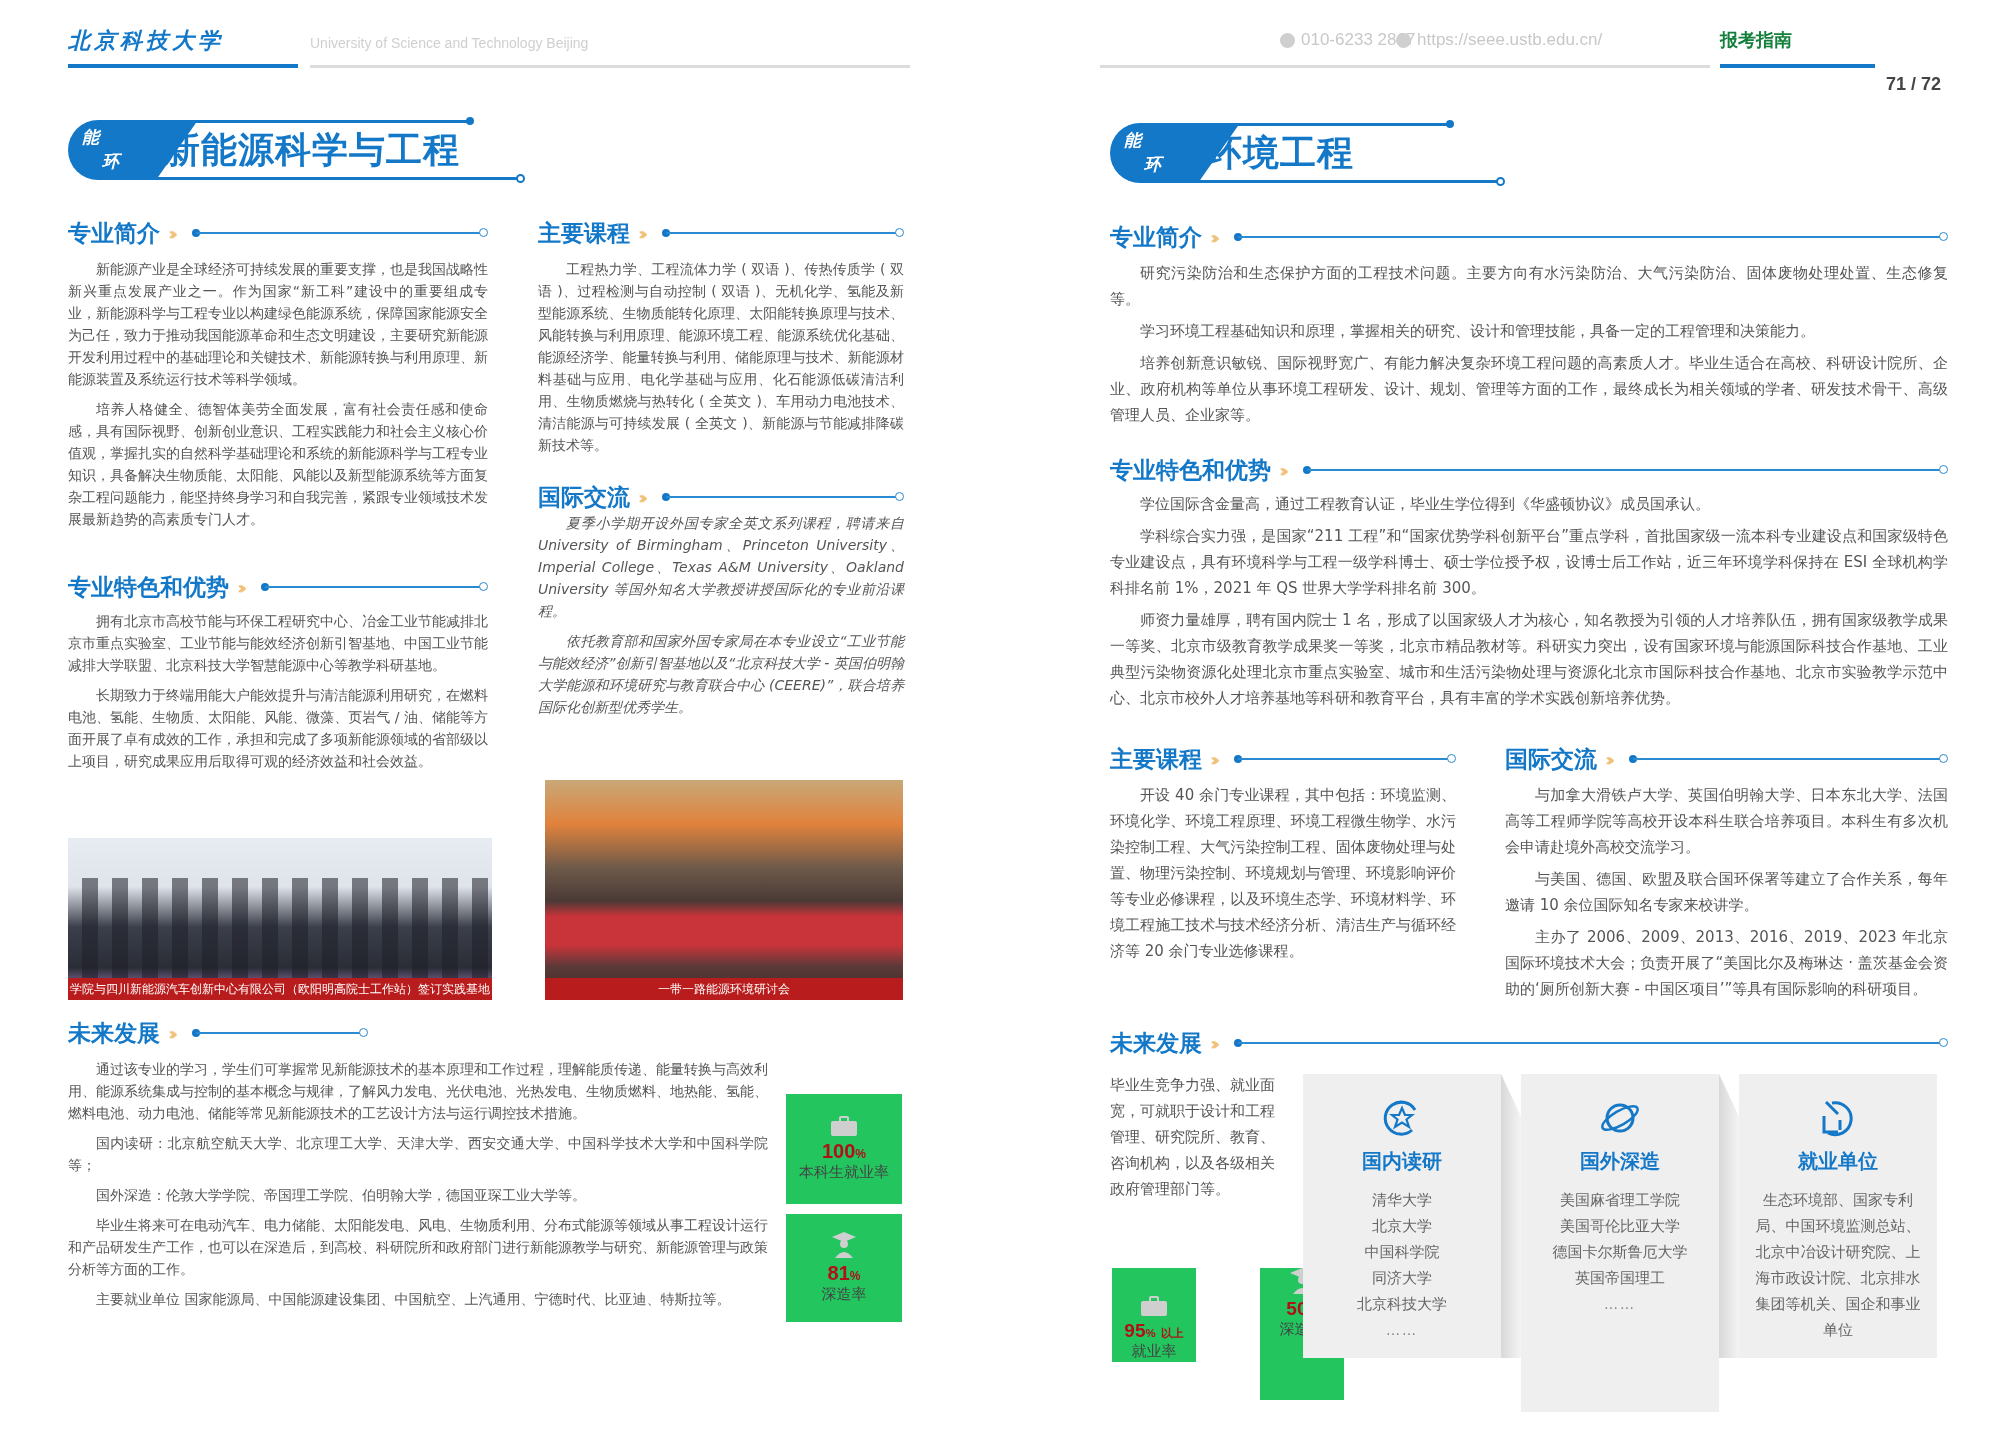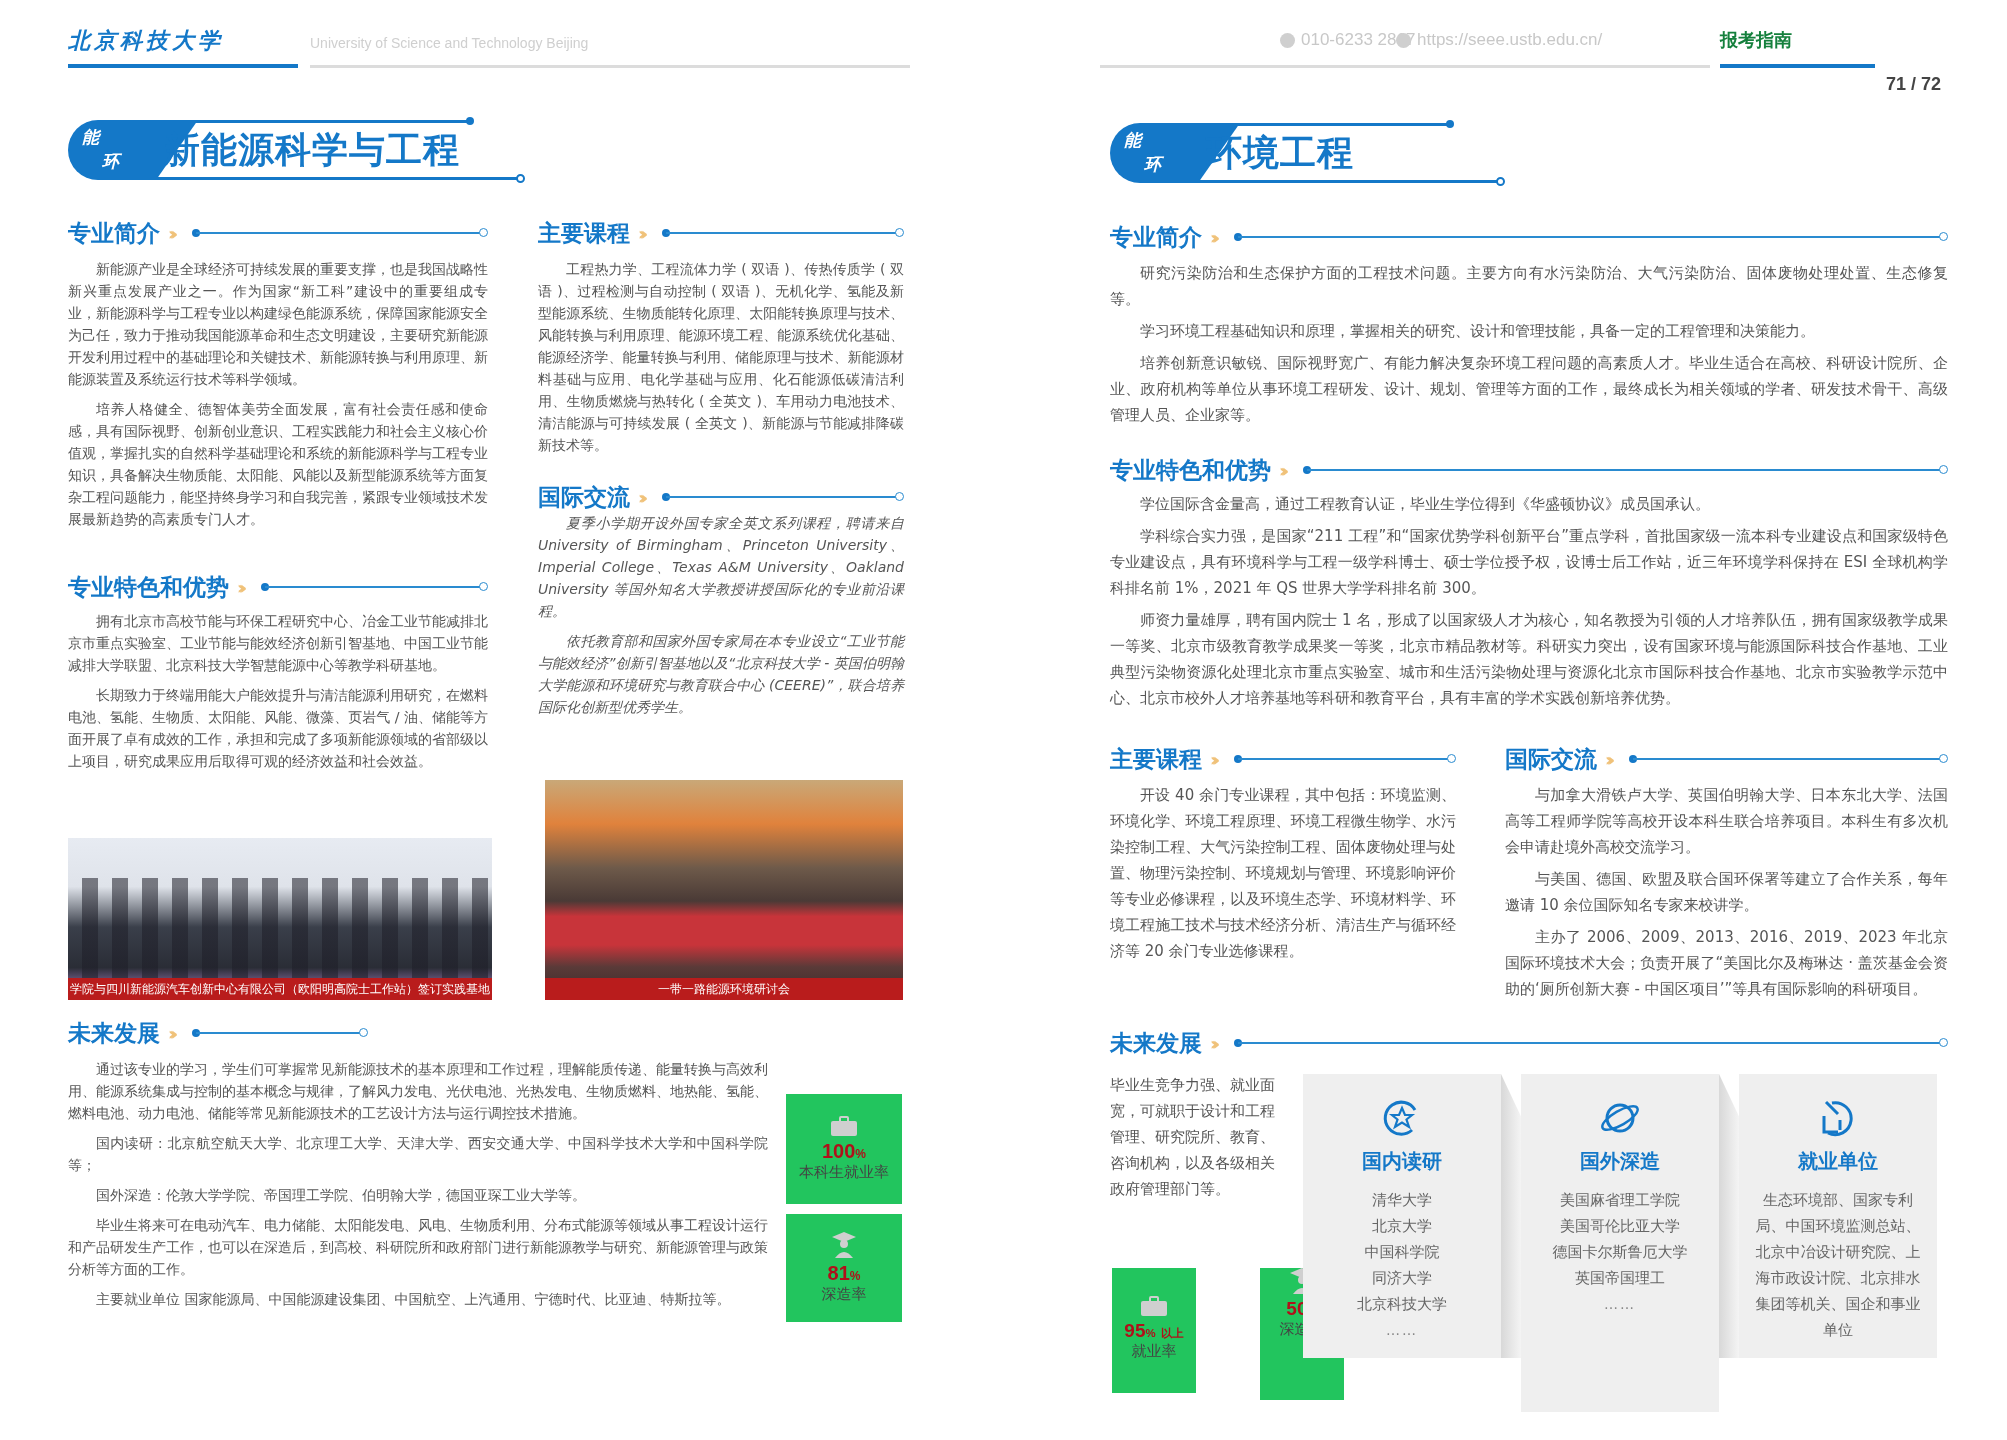--- a/index.html
+++ b/index.html
@@ -288,21 +288,21 @@
     <span class="chev">›››</span>
     <span class="line-wrap">
         <span class="dot-l"></span>
         <span class="line"></span>
         <span class="dot-r"></span>
       </span>
   </div>
 </div>
 <div class="abs" style="left:1110px;top:1072px;width:175px;font-size:15px;line-height:26px;color:#555;">毕业生竞争力强、就业面宽，可就职于设计和工程管理、研究院所、教育、咨询机构，以及各级相关政府管理部门等。</div>
 
-<div class="abs stat" style="left:1112px;top:1238px;width:84px;height:125px;padding-top:28px;">
+<div class="abs stat" style="left:1112px;top:1238px;width:84px;height:94px;padding-top:28px;">
   <svg class="icon" width="26" height="20" viewBox="0 0 26 20">
       <rect x="0" y="5" width="26" height="15" rx="2" fill="#cfcfcf"></rect>
       <rect x="9" y="1" width="8" height="5" rx="1" fill="none" stroke="#cfcfcf" stroke-width="2"></rect>
     </svg>
   <div class="val" style="font-size:19px;"><span>95</span><small>%</small> <small>以上</small></div>
   <div class="lbl" style="font-size:15px;">就业率</div>
 </div>
 <div class="abs stat" style="left:1260px;top:1238px;width:84px;height:132px;">
   <svg class="icon" width="24" height="26" viewBox="0 0 24 26">
       <polygon points="12,0 24,5 12,10 0,5" fill="#cfcfcf"></polygon>

